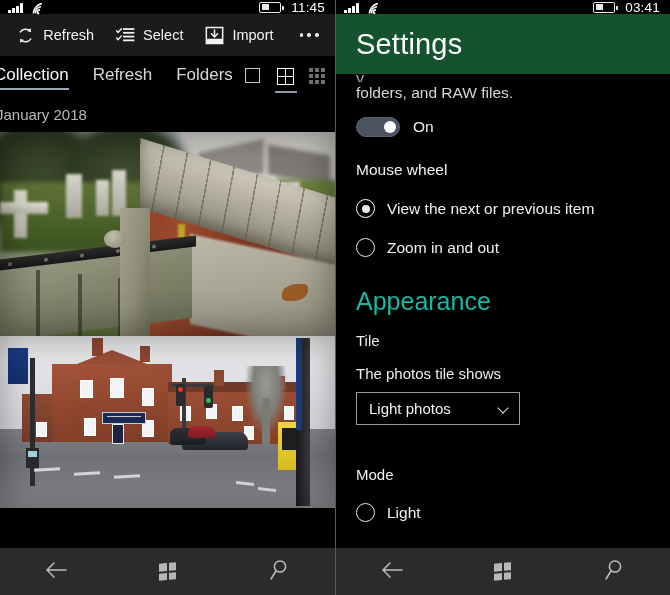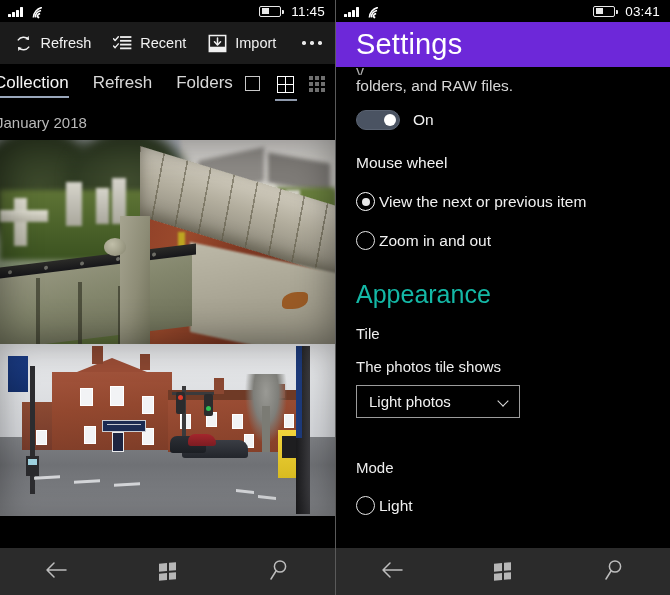--- a/index.html
+++ b/index.html
@@ -17,21 +17,21 @@
   .panel {
     position: relative;
     width: 335px; height: 595px;
     overflow: hidden;
     background: #000;
   }
   .panel-right { border-left: 1px solid #5a5a5a; box-sizing: border-box; }
 
   
   .statusbar {
-    height: 22px;
+    height: 14px;
     background: #000;
     display: flex;
     align-items: center;
     padding: 0 10px 0 8px;
     box-sizing: border-box;
   }
   .status-left { display: flex; align-items: flex-end; gap: 7px; }
   .signal { display: flex; align-items: flex-end; gap: 1.5px; height: 11px; }
   .signal i { display: block; width: 2.5px; background: #fff; border-radius: .5px; }
   .signal i:nth-child(1) { height: 3px; }
@@ -221,21 +221,21 @@
   .pb-dark-pole { position:absolute; left:296px; top:2px; width:14px; height:168px;
       background: linear-gradient(90deg,#1a1a1c,#3a3a3e); }
   .pb-blue-strip { position:absolute; left:296px; top:2px; width:6px; height:92px; background:#1d3a7a; }
   .pb-marking { position:absolute; background: rgba(236,238,240,.8); }
   .pb-meter { position:absolute; left:26px; top:112px; width:13px; height:20px; background:#2a2a2d; }
   .pb-meter i { position:absolute; left:2px; top:3px; width:9px; height:6px; background:#9fd3e0; }
   .pb-vig { position:absolute; inset:0; box-shadow: inset 0 0 34px rgba(0,0,0,.35); }
 
   
   .settings-header {
-    height: 45px; background: #6d28d9;
+    height: 60px; background: #14532d;
     display: flex; align-items: center;
     padding-left: 20px; box-sizing: border-box;
     position: relative; z-index: 3;
   }
   .settings-title { color: #fff; font-size: 29px; font-weight: 300; letter-spacing: .2px; }
   .settings-body {
     position: relative; height: 495px; overflow: hidden;
     padding: 0 20px; box-sizing: border-box; background: #000;
   }
   .clipped-line {
@@ -249,21 +249,21 @@
     background: #4a5362; position: relative; cursor: default;
     border: 1px solid #5a6372; box-sizing: border-box;
   }
   .toggle-knob {
     position: absolute; right: 3px; top: 50%; transform: translateY(-50%);
     width: 12px; height: 12px; border-radius: 50%; background: #fff;
   }
   .toggle-label { color: #f0f0f0; font-size: 15.5px; }
   .section-label { color: #f2f2f2; font-size: 15.5px; margin-top: 24px; }
   .desc { color: #cfcfcf; font-size: 15.5px; line-height: 21px; margin-top: 5px; }
-  .radio-row { display: flex; align-items: center; gap: 4px; margin-top: 20px; cursor: default; }
+  .radio-row { display: flex; align-items: center; gap: 12px; margin-top: 20px; cursor: default; }
   .radio {
     width: 19px; height: 19px; border-radius: 50%;
     border: 1.8px solid #e6e6e6; box-sizing: border-box;
     display: flex; align-items: center; justify-content: center;
     flex: 0 0 auto;
   }
   .radio.checked { border-color: #ffffff; }
   .radio.checked::after {
     content: ""; width: 8px; height: 8px; border-radius: 50%; background: #e9e9e9;
   }
@@ -347,21 +347,21 @@
         <span>
           <svg width="19" height="17" viewBox="0 0 20 18">
             <path d="M0.5 4 L2.2 5.8 L5.6 1.8" fill="none" stroke="#f0f0f0" stroke-width="1.5" stroke-linecap="round" stroke-linejoin="round"></path>
             <path d="M0.5 11.6 L2.2 13.4 L5.6 9.4" fill="none" stroke="#f0f0f0" stroke-width="1.5" stroke-linecap="round" stroke-linejoin="round"></path>
             <rect x="7.4" y="1.2" width="12" height="1.9" fill="#f0f0f0"></rect>
             <rect x="7.4" y="5.2" width="12" height="1.9" fill="#f0f0f0"></rect>
             <rect x="7.4" y="9.2" width="12" height="1.9" fill="#f0f0f0"></rect>
             <rect x="7.4" y="13.2" width="12" height="1.9" fill="#f0f0f0"></rect>
           </svg>
         </span>
-        <span>Recent</span>
+        <span>Select</span>
       </div>
       <div class="cmd">
         <span>
           <svg width="19" height="19" viewBox="0 0 20 20">
             <rect x="1.4" y="1.6" width="17.2" height="16.8" fill="none" stroke="#f0f0f0" stroke-width="1.6"></rect>
             <rect x="1.4" y="13.4" width="17.2" height="5" fill="#f0f0f0"></rect>
             <path d="M10 4.2 L10 10.8" stroke="#f0f0f0" stroke-width="1.6" stroke-linecap="round"></path>
             <path d="M6.8 8.2 L10 11.6 L13.2 8.2" fill="none" stroke="#f0f0f0" stroke-width="1.6" stroke-linecap="round" stroke-linejoin="round"></path>
           </svg>
         </span>

